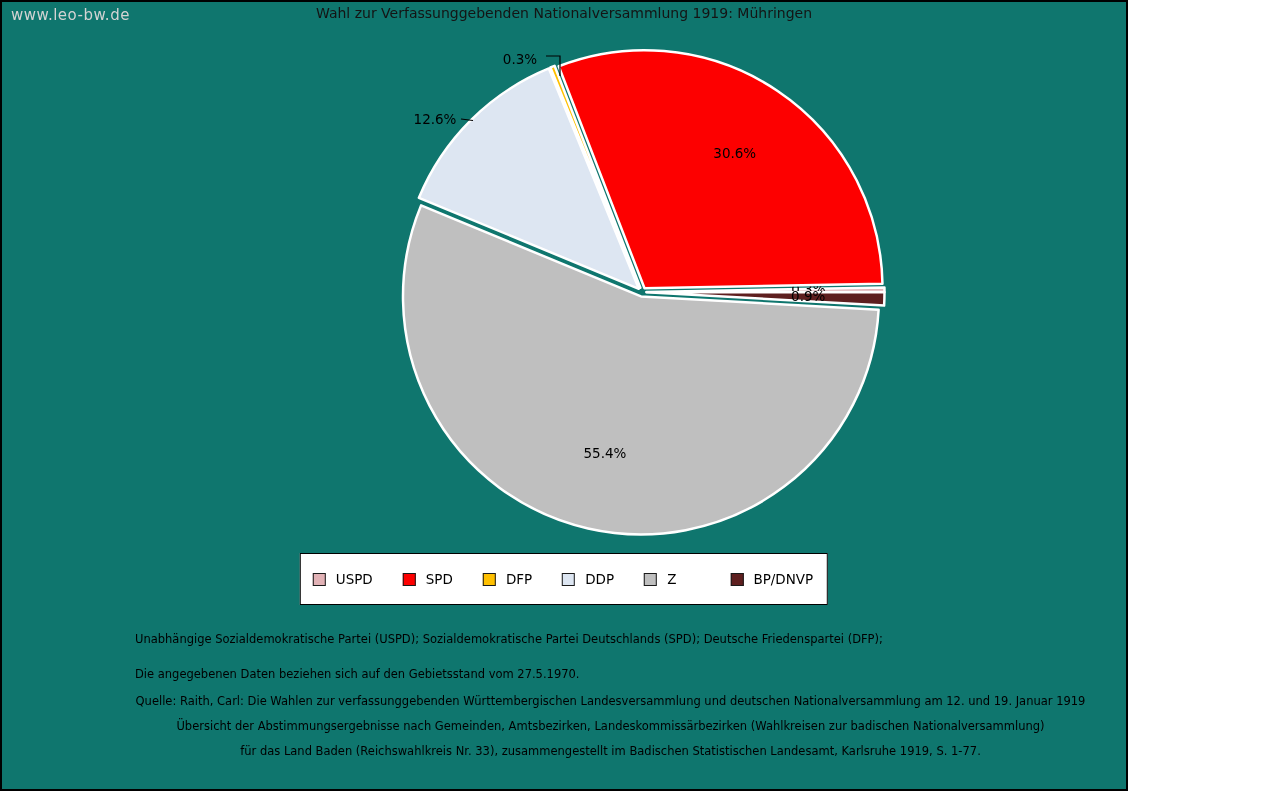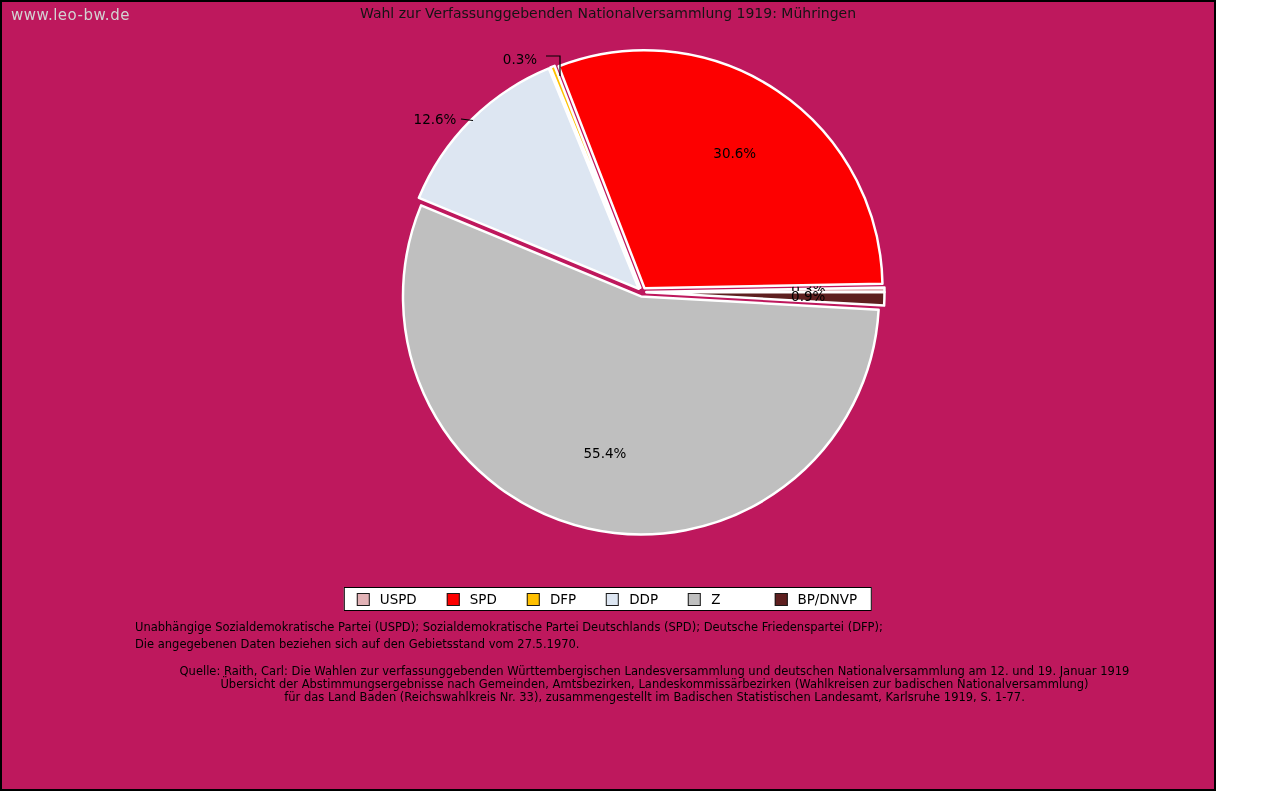--- a/index.html
+++ b/index.html
@@ -1,54 +1,54 @@
 <!DOCTYPE html>
 <html><head>
 <meta charset="utf-8">
 <style>
   html,body{margin:0;padding:0;background:#fff;}
   .page{
     position:relative;
-    width:1216px;height:791px;
+    width:1128px;height:791px;
     box-sizing:border-box;
     border:2px solid #000;
-    background:#be185d;
+    background:#0f766e;
     font-family:"DejaVu Sans", sans-serif;
     overflow:hidden;
   }
   .watermark{
     position:absolute;left:9px;top:4px;
     font-size:15px;color:#d3d3d3;letter-spacing:.5px;
   }
   .chart-title{
     position:absolute;left:0;top:3px;width:100%;
     text-align:center;font-size:14px;color:#141414;
   }
   .pie-svg{position:absolute;left:0;top:0;pointer-events:none;}
   .legend{
-    position:absolute;top:585px;left:50%;transform:translateX(-50%);
+    position:absolute;top:551px;left:50%;transform:translateX(-50%);
     display:flex;align-items:center;
     border:1.5px solid #000;background:#fff;
-    padding:3px 12px;height:16px;
+    padding:17px 12px;height:16px;
   }
   .legend-item{display:flex;align-items:center;margin-right:30px;}
   .legend-item:last-child{margin-right:2px;margin-left:24px;}
   .legend-swatch{
     width:13px;height:13px;border:1px solid #1a1a1a;
     margin-right:10px;box-sizing:border-box;flex:0 0 auto;
   }
   .legend-label{font-size:13.5px;color:#000;white-space:nowrap;}
   .footnotes{
     position:absolute;left:133px;top:619px;right:40px;
     font-size:11.5px;line-height:12.7px;color:#000;
   }
   .footnotes .block{margin:0;}
-  .footnotes .status{margin-top:4px;}
+  .footnotes .status{margin-top:22px;}
   .footnotes .source{margin-top:15px;text-align:center;}
-  .fline{white-space:nowrap;}
+  .fline{white-space:nowrap;margin-top:12px;}
 </style>
 </head>
 <body>
 
 <div class="page">
 
   <div class="watermark">www.leo-bw.de</div>
 
   <div class="chart-title">Wahl zur Verfassunggebenden Nationalversammlung 1919: Mühringen</div>
 

